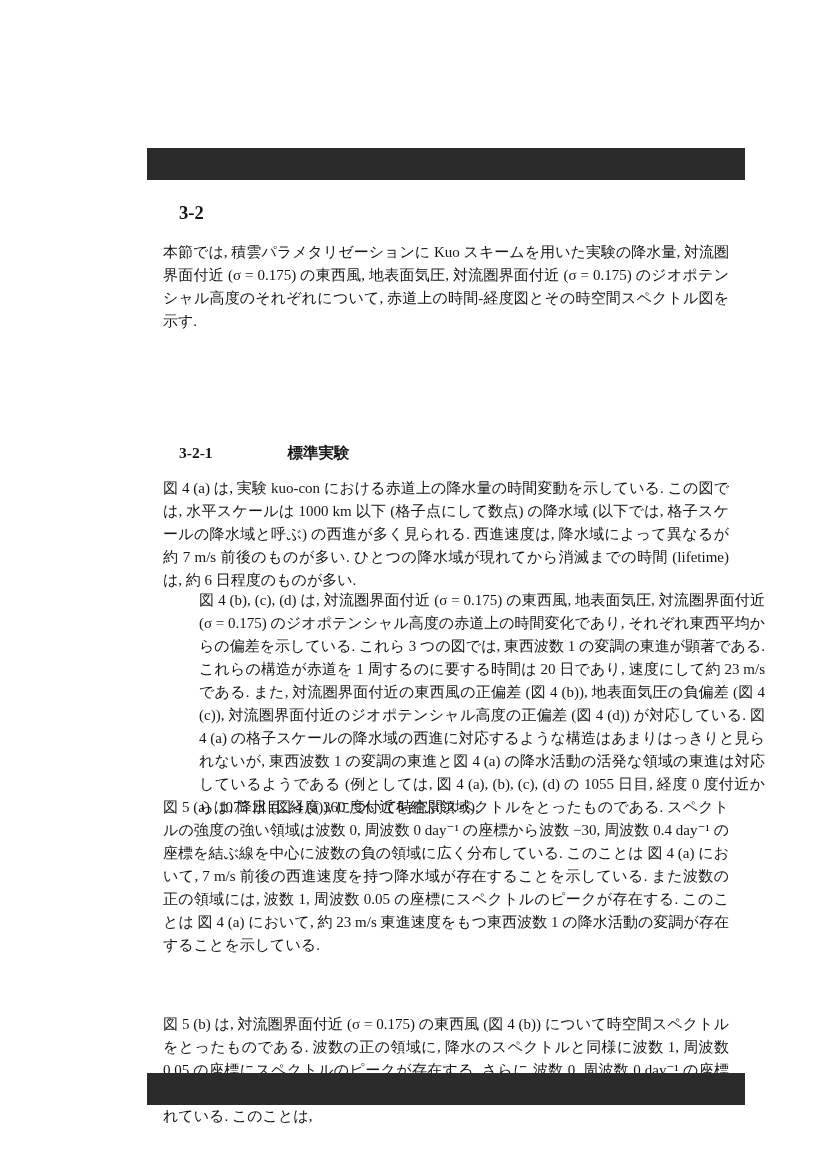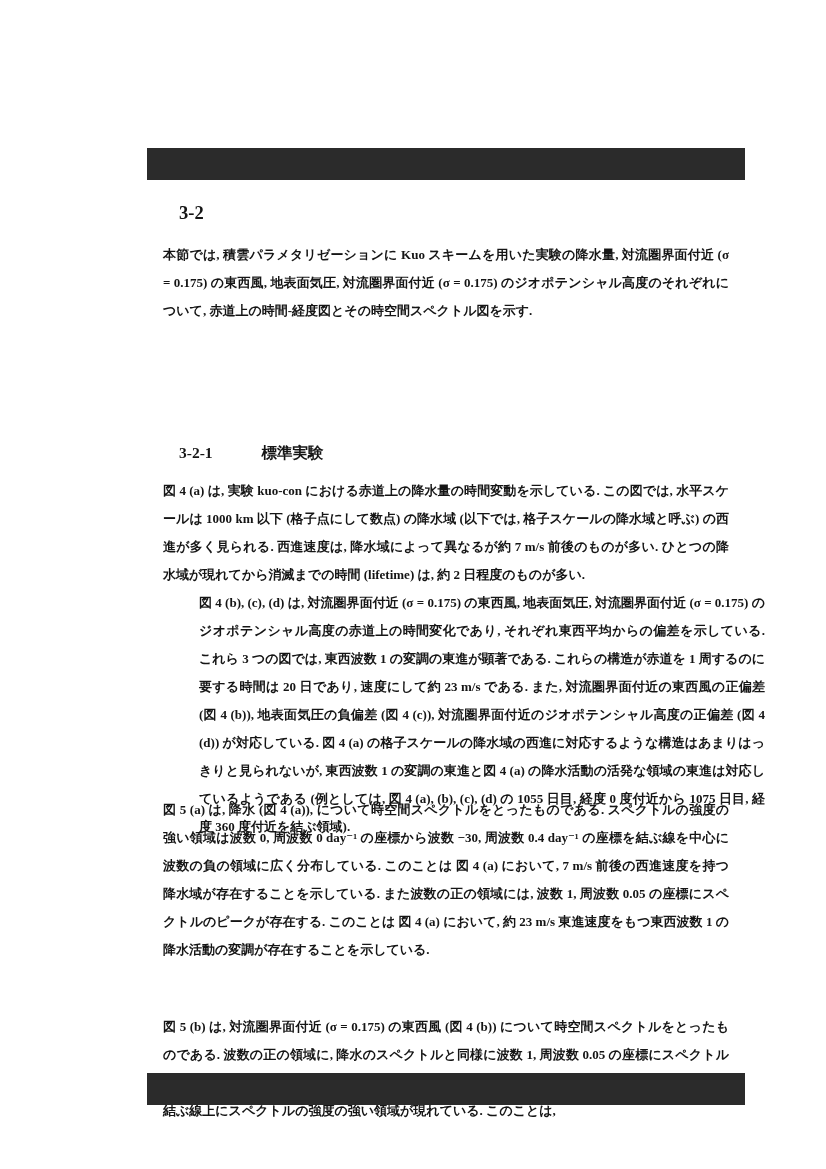--- a/index.html
+++ b/index.html
@@ -39,33 +39,32 @@
     font-size: 18.5px;
     font-weight: bold;
   }
   .section-heading .sec-num { font-family: "Liberation Serif", "DejaVu Serif", serif; }
   .section-heading .sec-title { font-family: "Liberation Sans", "DejaVu Sans", sans-serif; }
 
   .subsection-heading {
     top: 379px;
     display: flex;
     align-items: baseline;
-    gap: 17px;
+    gap: 31px;
     font-size: 15.5px;
     font-weight: bold;
   }
   .subsection-heading .sec-num { font-family: "Liberation Serif", "DejaVu Serif", serif; }
-  .subsection-heading .sec-title { font-family: Liberation Mono, monospace; }
+  .subsection-heading .sec-title { font-family: Liberation Mono, monospace; margin-left: 12px; }
 
   .para {
-    font-size: 13px;
-    line-height: 28px;
+    font-size: 15px;
+    line-height: 23px;
     text-align: justify;
     text-justify: inter-ideograph;
-    font-weight: bold;
   }
   .p1 { top: 193px; }
   .p2 { top: 289px; }
   .p3 { top: 429px; }
   .p4 { top: 541px; margin-left: 36px; }
   .p5 { top: 748px; }
   .p6 { top: 929px; margin-top: 36px; }
 </style>
 </head>
 <body>
@@ -82,20 +81,20 @@
     <span class="sec-num">3-2</span>
   </div>
 
   <p class="abs para p1">本節では, 積雲パラメタリゼーションに Kuo スキームを用いた実験の降水量, 対流圏界面付近 (σ = 0.175) の東西風, 地表面気圧, 対流圏界面付近 (σ = 0.175) のジオポテンシャル高度のそれぞれについて, 赤道上の時間-経度図とその時空間スペクトル図を示す.</p>
 
   <div class="abs subsection-heading">
     <span class="sec-num">3-2-1</span>
     <span class="sec-title">標準実験</span>
   </div>
 
-  <p class="abs para p3">図 4 (a) は, 実験 kuo-con における赤道上の降水量の時間変動を示している. この図では, 水平スケールは 1000 km 以下 (格子点にして数点) の降水域 (以下では, 格子スケールの降水域と呼ぶ) の西進が多く見られる. 西進速度は, 降水域によって異なるが約 7 m/s 前後のものが多い. ひとつの降水域が現れてから消滅までの時間 (lifetime) は, 約 2 日程度のものが多い.</p>
+  <p class="abs para p3">図 4 (a) は, 実験 kuo-con における赤道上の降水量の時間変動を示している. この図では, 水平スケールは 1000 km 以下 (格子点にして数点) の降水域 (以下では, 格子スケールの降水域と呼ぶ) の西進が多く見られる. 西進速度は, 降水域によって異なるが約 7 m/s 前後のものが多い. ひとつの降水域が現れてから消滅までの時間 (lifetime) は, 約 6 日程度のものが多い.</p>
   <p class="abs para p4">図 4 (b), (c), (d) は, 対流圏界面付近 (σ = 0.175) の東西風, 地表面気圧, 対流圏界面付近 (σ = 0.175) のジオポテンシャル高度の赤道上の時間変化であり, それぞれ東西平均からの偏差を示している. これら 3 つの図では, 東西波数 1 の変調の東進が顕著である. これらの構造が赤道を 1 周するのに要する時間は 20 日であり, 速度にして約 23 m/s である. また, 対流圏界面付近の東西風の正偏差 (図 4 (b)), 地表面気圧の負偏差 (図 4 (c)), 対流圏界面付近のジオポテンシャル高度の正偏差 (図 4 (d)) が対応している. 図 4 (a) の格子スケールの降水域の西進に対応するような構造はあまりはっきりと見られないが, 東西波数 1 の変調の東進と図 4 (a) の降水活動の活発な領域の東進は対応しているようである (例としては, 図 4 (a), (b), (c), (d) の 1055 日目, 経度 0 度付近から 1075 日目, 経度 360 度付近を結ぶ領域).</p>
   <p class="abs para p5">図 5 (a) は, 降水 (図 4 (a)), について時空間スペクトルをとったものである. スペクトルの強度の強い領域は波数 0, 周波数 0 day⁻¹ の座標から波数 −30, 周波数 0.4 day⁻¹ の座標を結ぶ線を中心に波数の負の領域に広く分布している. このことは 図 4 (a) において, 7 m/s 前後の西進速度を持つ降水域が存在することを示している. また波数の正の領域には, 波数 1, 周波数 0.05 の座標にスペクトルのピークが存在する. このことは 図 4 (a) において, 約 23 m/s 東進速度をもつ東西波数 1 の降水活動の変調が存在することを示している.</p>
   <p class="abs para p6">図 5 (b) は, 対流圏界面付近 (σ = 0.175) の東西風 (図 4 (b)) について時空間スペクトルをとったものである. 波数の正の領域に, 降水のスペクトルと同様に波数 1, 周波数 0.05 の座標にスペクトルのピークが存在する. さらに 波数 0, 周波数 0 day⁻¹ の座標から波数 11, 周波数 0.5 day⁻¹ の座標を結ぶ線上にスペクトルの強度の強い領域が現れている. このことは,</p>
 
   <div class="rule rule-bottom"></div>
 
 </div>
 
 </body></html>

